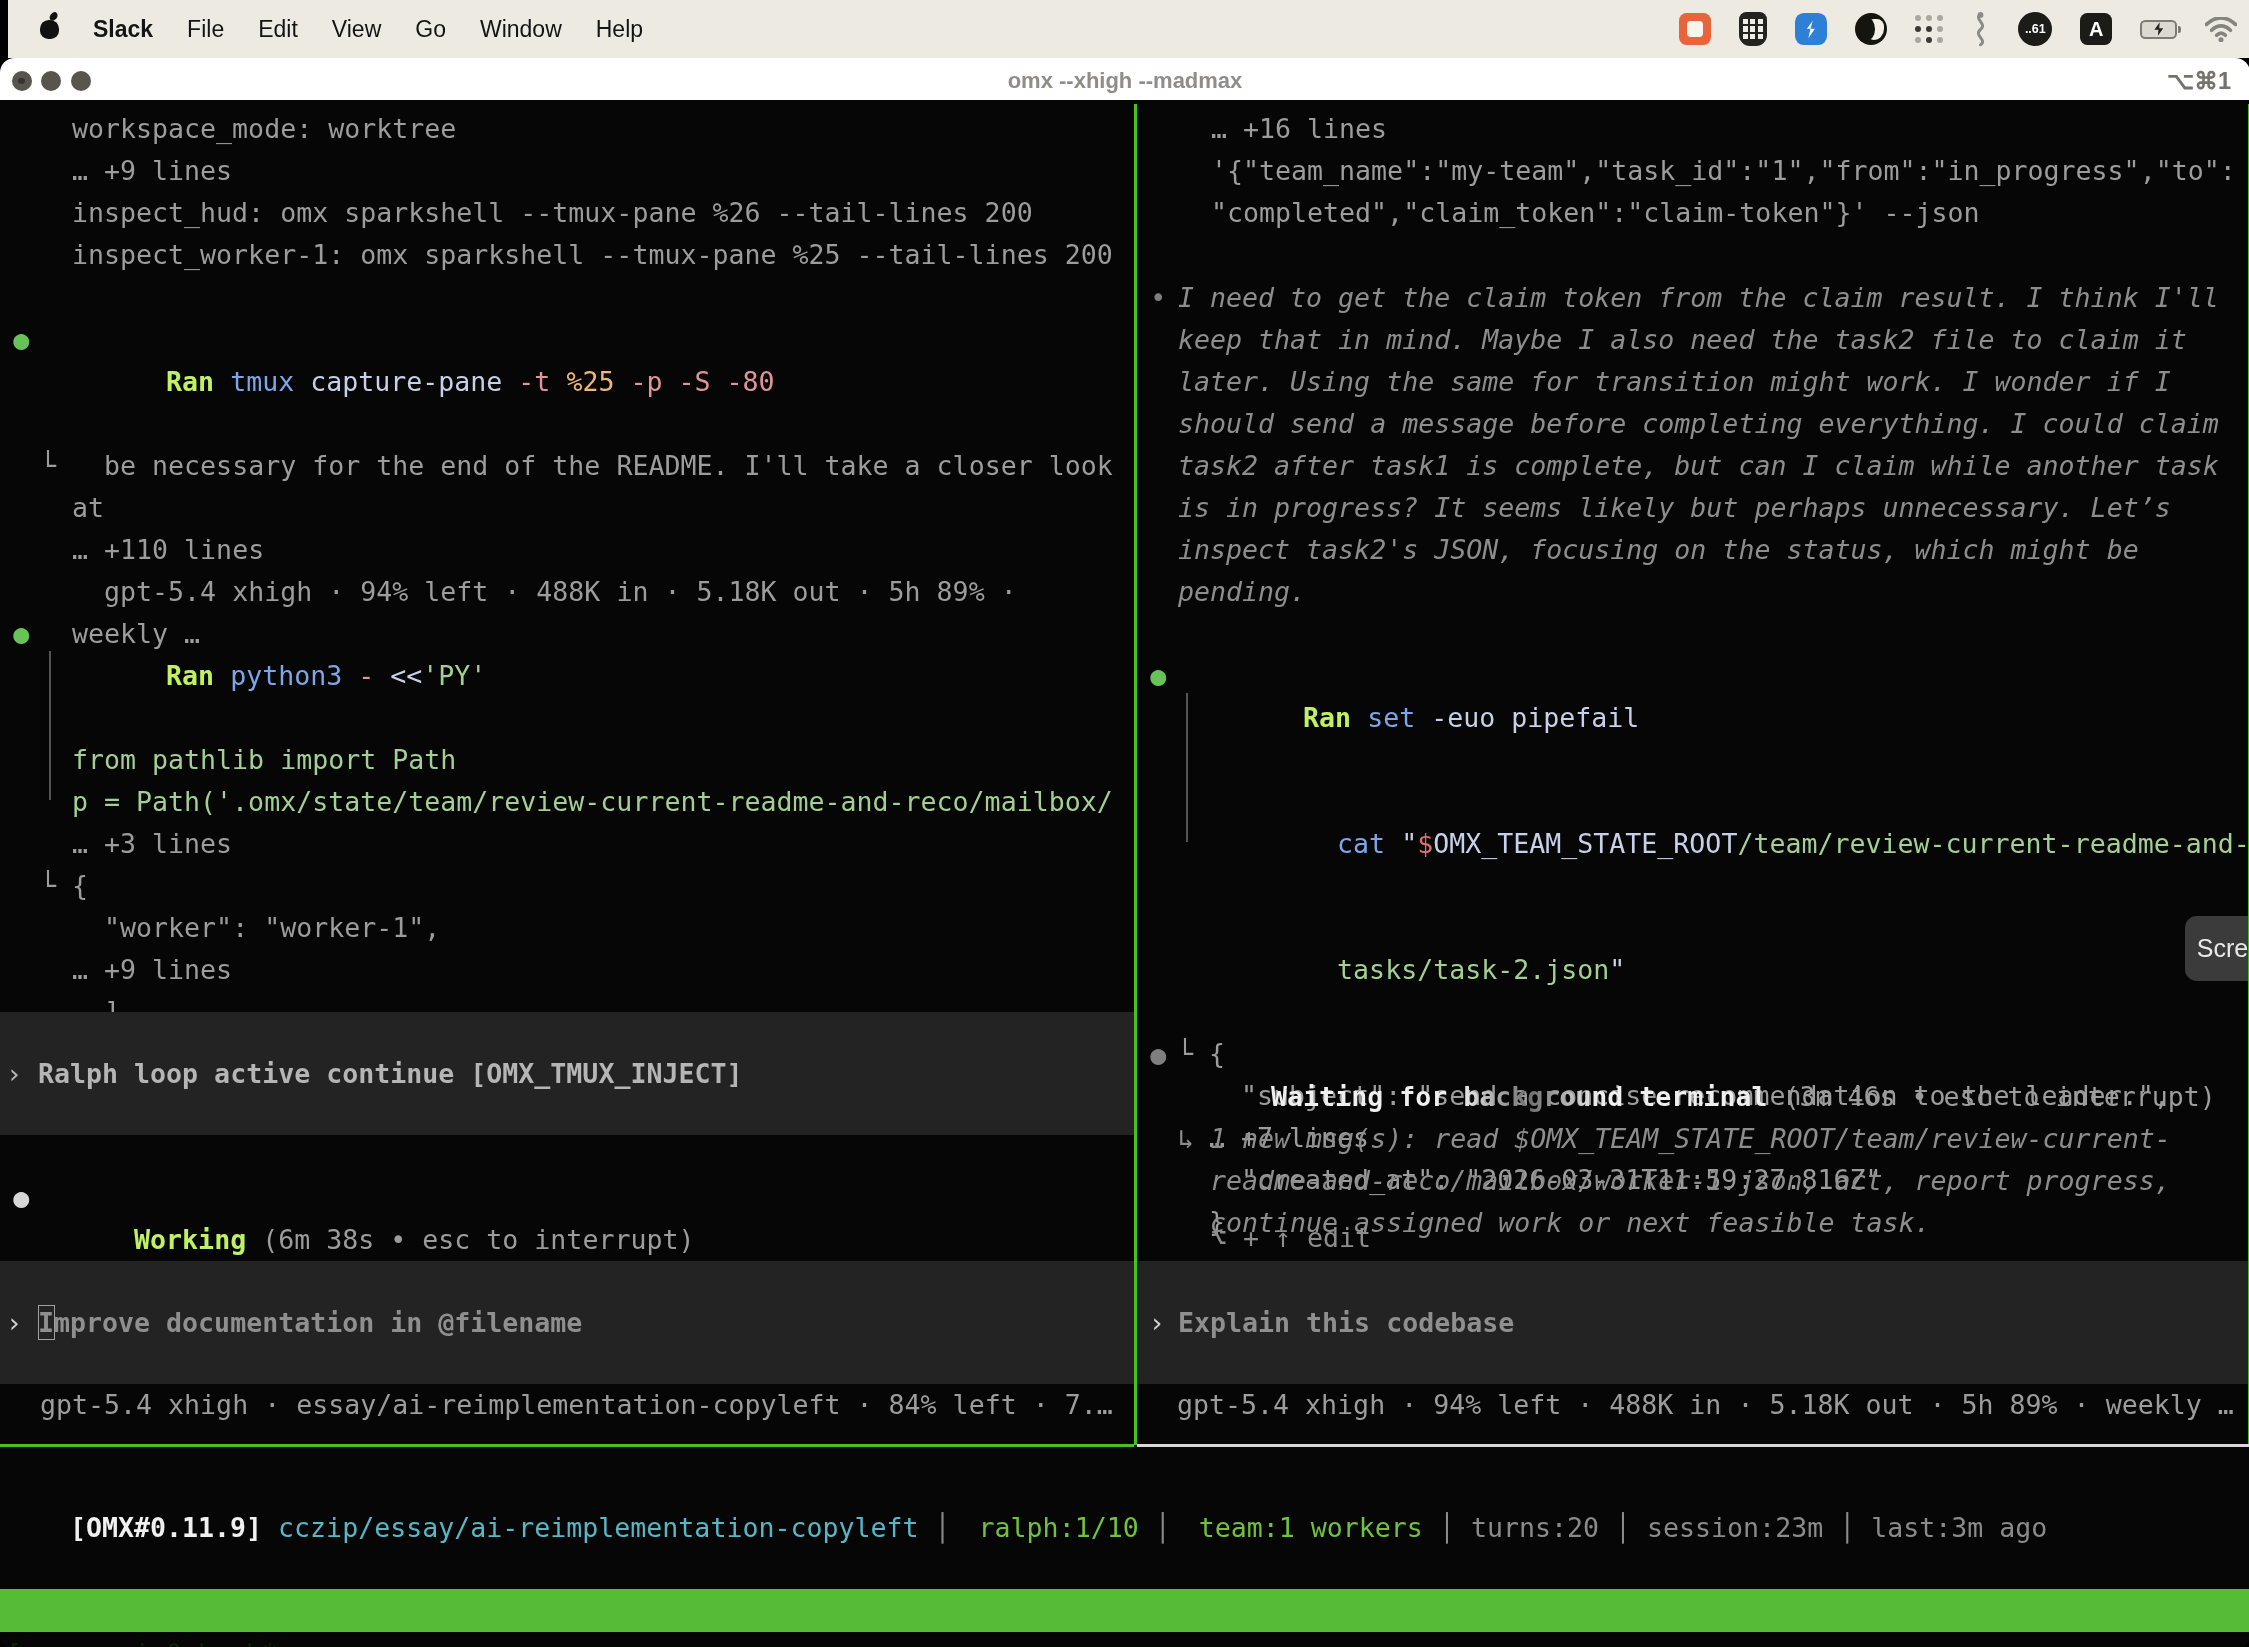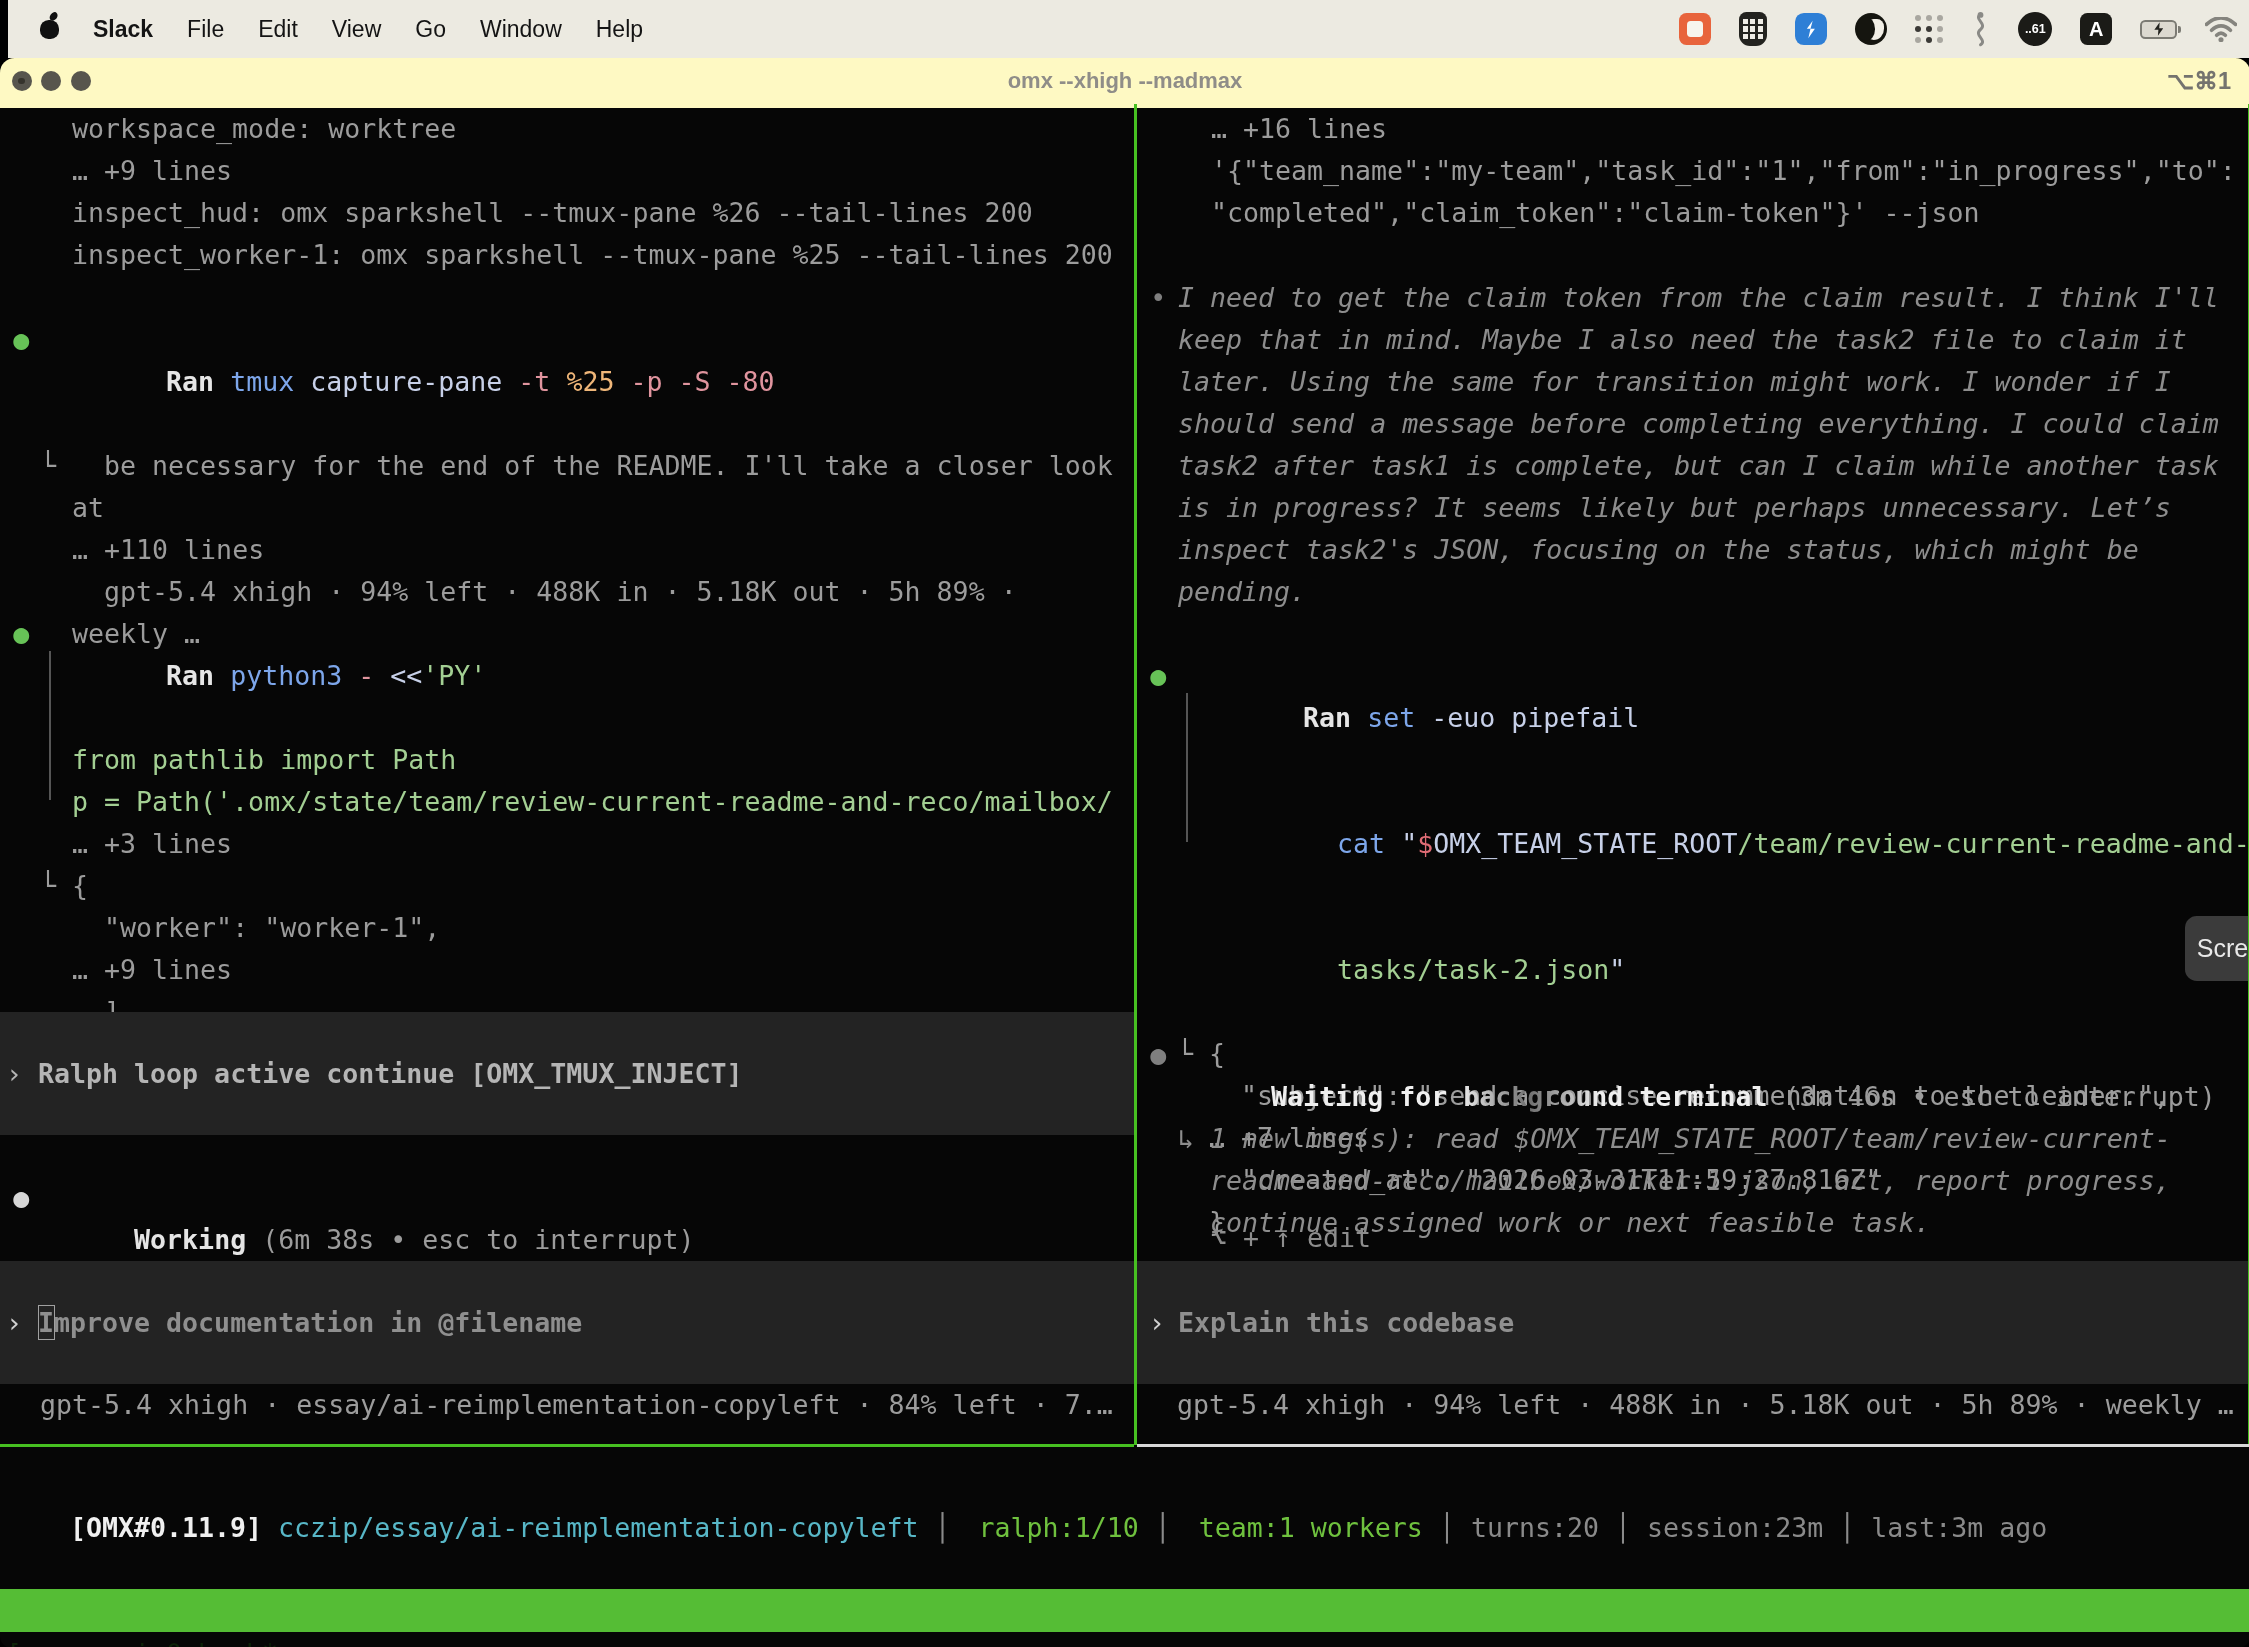--- a/index.html
+++ b/index.html
@@ -39,42 +39,42 @@
     font-size:20px;font-weight:bold;display:flex;align-items:center;justify-content:center;}
   .ic-batt{width:37px;height:19px;border:2.2px solid#7c7b74;border-radius:5.2px;position:relative;
     background:#dcd9d0;display:flex;align-items:center;justify-content:center;}
   .ic-batt::after{content:"";position:absolute;right:-5.9px;top:4.4px;width:3.7px;height:7.4px;
     background:#7c7b74;border-radius:0 2.2px 2.2px 0;}
   .bolt{width:8.9px;height:13.3px;background:#23231f;clip-path:polygon(60% 0,0 55%,45% 55%,40% 100%,100% 45%,55% 45%);}
 
   
   .win{position:absolute;top:58px;left:0;width:2250px;height:1590px;background:#060606;
     border-radius:14.8px 14.8px 11.8px 11.8px;overflow:hidden;}
-  .titlebar{position:absolute;top:0;left:0;right:0;height:50px;background:#fef9c3;}
+  .titlebar{position:absolute;top:0;left:0;right:0;height:42px;background:#ffffff;}
   .lights{position:absolute;left:11.8px;top:13.3px;display:flex;gap:9.6px;}
   .light{width:20px;height:20px;border-radius:50%;background:#57554d;position:relative;}
   .light.dot::after{content:"";position:absolute;left:6.6px;top:6.6px;width:6.6px;height:6.6px;
     border-radius:50%;background:#35332c;}
   .wtitle{position:absolute;left:0;right:0;top:0;height:46px;line-height:46px;text-align:center;
     color:#8f8d88;font-family:"Liberation Sans",sans-serif;font-size:22px;font-weight:bold;}
   .wshort{position:absolute;right:19px;top:0;height:46px;line-height:46px;color:#74736e;
     font-family:"Liberation Sans",sans-serif;font-size:23.6px;font-weight:bold;}
 
   
   .pane{position:absolute;top:46px;height:1341px;overflow:hidden;font-size:26.6px;line-height:42px;color:#9c9c9c;}
   .pane-left{left:0;width:1134px;}
   .pane-right{left:1137px;width:1113px;}
   .blk{position:absolute;left:0;right:0;}
   .pre{white-space:pre;}
   .ln{white-space:pre;position:relative;}
   .pad52{padding-left:38px;} .pad54{padding-left:40px;} .pad56{padding-left:41px;}
   .pad97{padding-left:72px;} .pad100{padding-left:74px;}
   .blt{position:absolute;left:13.3px;top:0;}
   .g-bullet{color:#67c257;} .w-bullet{color:#d6d6d6;} .dim-bullet{color:#7f7f7f;}
-  .bold{font-weight:bold;color:#e5e5e5;margin-top:24px;}
+  .bold{font-weight:bold;color:#bef264;margin-top:24px;}
   .c-blue{color:#7da6ea;} .c-lav{color:#c7d0e8;} .c-pink{color:#e0949e;}
   .c-orange{color:#efb679;} .c-green{color:#a3cf93;} .c-red{color:#e06c75;}
   .c-gray{color:#9c9c9c;} .c-dim{color:#8d8d8d;}
   .ital{font-style:italic;color:#8d8d8d;}
   .guide{position:absolute;width:1.5px;background:#555;}
   .band{position:absolute;left:0;right:0;background:#232323;}
   .band .arrow{position:absolute;color:#b5b5b5;}
   .band .ptext{white-space:pre;color:#8f8f8f;font-weight:bold;}
   .cursor{position:absolute;width:17px;height:35px;border:1.5px solid #a0a0a0;}
   .shimmer{font-weight:bold;background:linear-gradient(90deg,#efefef 0%,#efefef 38%,#6e6e6e 52%,#efefef 66%,#efefef 100%);

